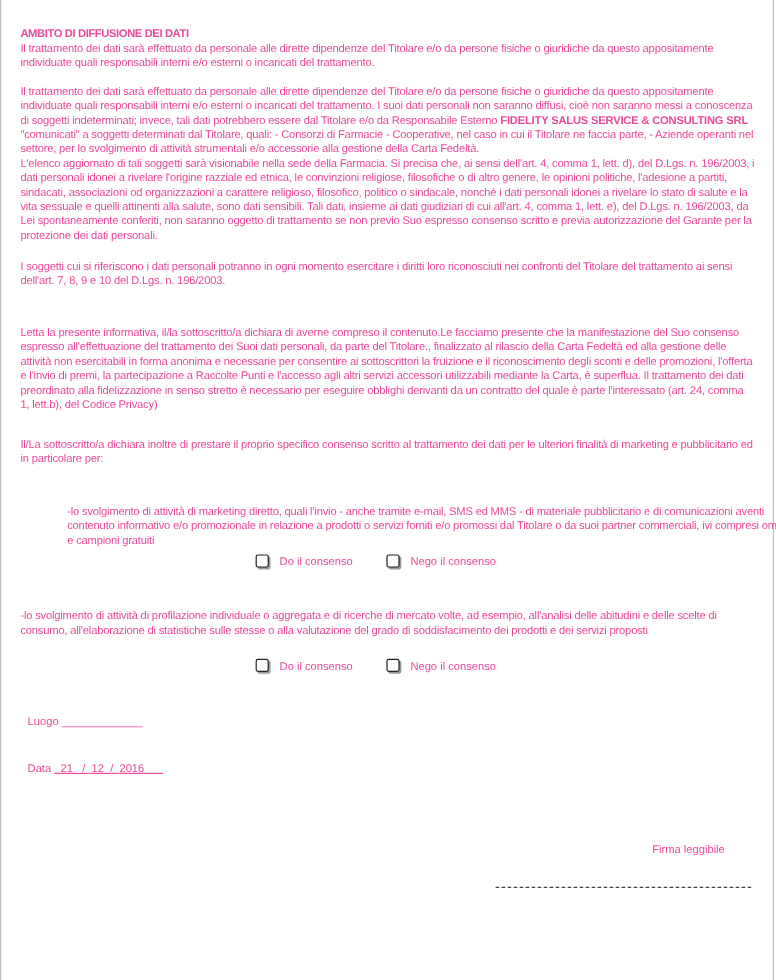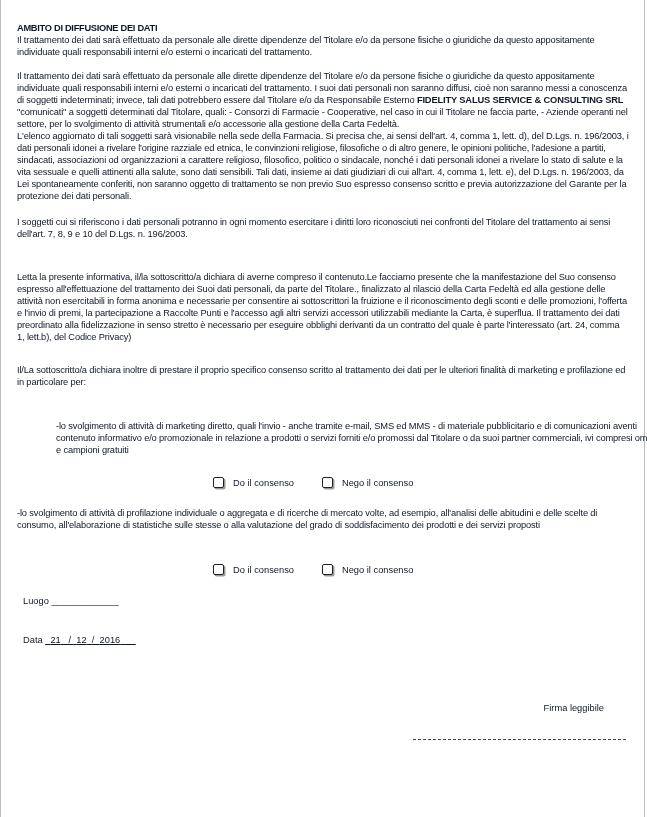--- a/index.html
+++ b/index.html
@@ -2,32 +2,32 @@
 <html><head>
   <meta charset="utf-8">
   <style>
     html, body { margin: 0; padding: 0; background: #ffffff; }
     body { width: 647px; height: 817px; overflow: hidden; position: relative; }
     .page {
       position: absolute; left: 0; top: 0; width: 643px; height: 817px;
       border-left: 1px solid #bdbdbd; border-right: 1px solid #bdbdbd;
       background: #fff;
       font-family: "Liberation Sans", sans-serif;
-      color: #0f172a;
+      color: #ec4899;
     }
     .block { position: absolute; left: 16px; width: 612px; font-size: 9.3px; line-height: 12px; letter-spacing: -0.15px; }
     .h { font-weight: bold; letter-spacing: -0.3px; }
     .b { font-weight: bold; }
     .consent-row { position: absolute; font-size: 9.3px; display: flex; align-items: center; }
     .cb {
       display: inline-block; width: 9px; height: 9px; border: 1.3px solid #222;
       border-radius: 2px; box-shadow: 1.5px 1.5px 0 #9a9a9a; margin-right: 9px; background: #fff;
       cursor: pointer;
     }
-    .opt { display: flex; align-items: center; margin-right: 28px; cursor: pointer; margin-top: 15px; }
+    .opt { display: flex; align-items: center; margin-right: 28px; cursor: pointer; }
     .field { position: absolute; font-size: 9.3px; }
     .u { text-decoration: underline; }
     .sig-label { position: absolute; right: 40px; top: 703px; font-size: 9.3px; }
     .sig-line { position: absolute; left: 412px; top: 735px; width: 213px; border-bottom: 1px dashed #444; height: 4px; cursor: text; }
   </style>
 </head>
 <body>
 
 <div class="page">
 
@@ -43,21 +43,21 @@
   <div class="block" style="top:130px;">L'elenco aggiornato di tali soggetti sarà visionabile nella sede della Farmacia. Si precisa che, ai sensi dell'art. 4, comma 1, lett. d), del D.Lgs. n. 196/2003, i dati personali idonei a rivelare l'origine razziale ed etnica, le convinzioni religiose, filosofiche o di altro genere, le opinioni politiche, l'adesione a partiti, sindacati, associazioni od organizzazioni a carattere religioso, filosofico, politico o sindacale, nonché i dati personali idonei a rivelare lo stato di salute e la vita sessuale e quelli attinenti alla salute, sono dati sensibili. Tali dati, insieme ai dati giudiziari di cui all'art. 4, comma 1, lett. e), del D.Lgs. n. 196/2003, da Lei spontaneamente conferiti, non saranno oggetto di trattamento se non previo Suo espresso consenso scritto e previa autorizzazione del Garante per la protezione dei dati personali.</div>
 
   <div class="block" style="top:216px;">
     <div>I soggetti cui si riferiscono i dati personali potranno in ogni momento esercitare i diritti loro riconosciuti nei confronti del Titolare del trattamento ai sensi dell'art. 7, 8, 9 e 10 del D.Lgs. n. 196/2003.</div>
   </div>
 
   <div class="block" style="top:271px;">
     <div>Letta la presente informativa, il/la sottoscritto/a dichiara di averne compreso il contenuto.Le facciamo presente che la manifestazione del Suo consenso espresso all'effettuazione del trattamento dei Suoi dati personali, da parte  del Titolare., finalizzato al rilascio della Carta Fedeltà ed alla gestione delle attività non esercitabili in forma anonima e necessarie per consentire ai sottoscrittori la fruizione e il riconoscimento degli sconti e delle promozioni, l'offerta e l'invio di premi, la partecipazione a Raccolte Punti e l'accesso agli altri servizi accessori utilizzabili mediante la Carta, è superflua. Il trattamento dei dati preordinato alla fidelizzazione in senso stretto è necessario per eseguire obblighi derivanti da un contratto del quale è parte l'interessato (art. 24, comma 1, lett.b), del Codice Privacy)</div>
   </div>
 
-  <div class="block" style="top:364px;">Il/La sottoscritto/a dichiara inoltre di prestare il proprio specifico consenso scritto al trattamento dei dati per le ulteriori finalità di marketing e profilazione ed in particolare per:</div>
+  <div class="block" style="top:364px;">Il/La sottoscritto/a dichiara inoltre di prestare il proprio specifico consenso scritto al trattamento dei dati per le ulteriori finalità di marketing e pubblicitario ed in particolare per:</div>
 
   <div class="block" style="top:420px;margin-left:39px;">-lo svolgimento di attività di marketing diretto, quali l'invio - anche tramite e-mail, SMS ed MMS - di materiale pubblicitario e di comunicazioni aventi contenuto informativo e/o promozionale in relazione a prodotti o servizi forniti e/o promossi dal Titolare o da suoi partner commerciali, ivi compresi omaggi e campioni gratuiti</div>
 
   <div class="consent-row" style="left:212px; top:462px;">
     <label class="opt">
       <span class="cb"></span>
       <span>Do il consenso</span>
     </label>
     <label class="opt">
       <span class="cb"></span>

